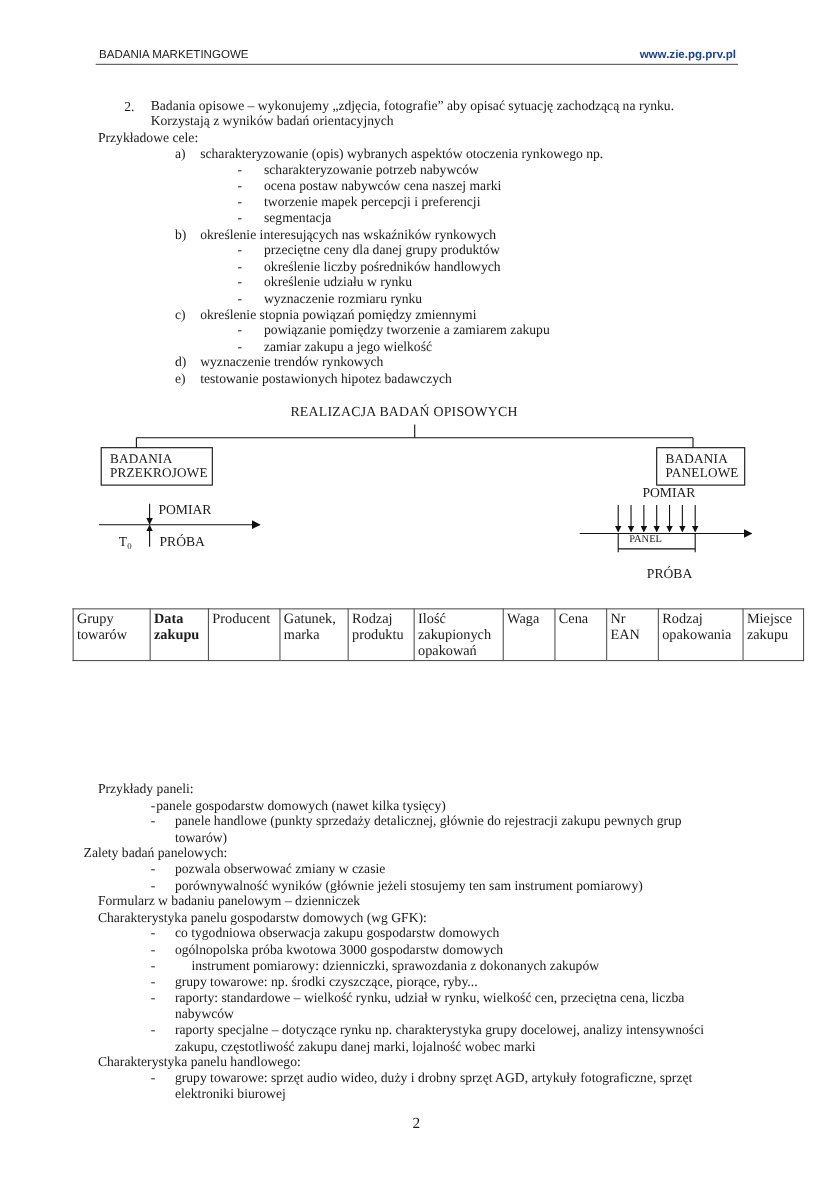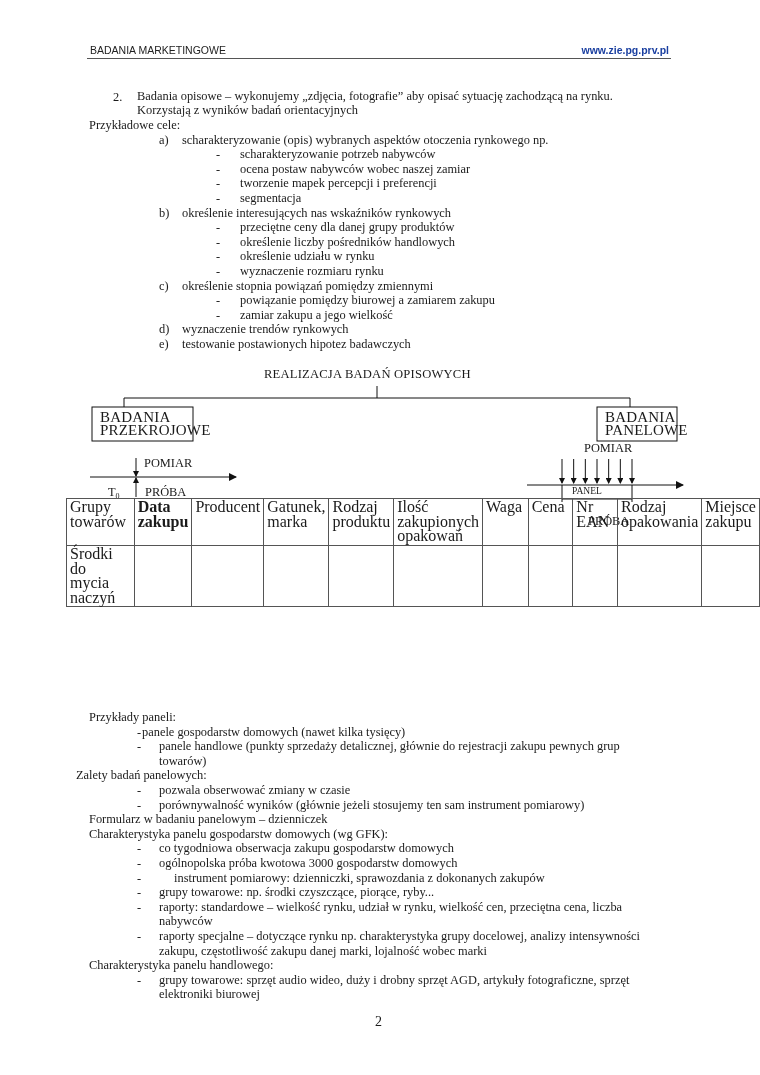--- a/index.html
+++ b/index.html
@@ -13,27 +13,27 @@
       font-family: "Liberation Sans", sans-serif; font-size: 10.5px;
     }
     .header .left { position: absolute; left: 3px; top: 0; color: #222; }
     .header .right { position: absolute; right: 2px; top: 0; color: #1a3fa0; font-weight: bold; }
 
     .txt { position: absolute; font-size: 12.4px; line-height: 14.6px; white-space: nowrap; }
     .num { position: absolute; font-size: 12.4px; }
 
     .diagram-title { position: absolute; left: 264px; top: 367px; font-size: 12.6px; letter-spacing: 0.2px; }
     svg.diag { position: absolute; left: 0; top: 0; }
-    .box-label { position: absolute; font-size: 15px; line-height: 13px; letter-spacing: 0.2px; }
+    .box-label { position: absolute; font-size: 12px; line-height: 13px; letter-spacing: 0.2px; }
     .diag-label { position: absolute; font-size: 12.4px; }
     .panel-label { position: absolute; font-size: 9.5px; }
 
     table.grid {
-      position: absolute; left: 66px; top: 498px; border-collapse: collapse;
-      font-size: 16px; line-height: 14.6px;
+      position: absolute; left: 66px; top: 553px; border-collapse: collapse;
+      font-size: 13px; line-height: 14.6px;
     }
     table.grid td {
       border: 1px solid #555; vertical-align: top; padding: 1px 3px;
       font-family: "Liberation Serif", serif;
     }
     table.grid tr.head td { height: 44px; }
     table.grid tr.r1 td { height: 44px; }
     table.grid tr.r2 td { height: 42px; }
     table.grid tr.r3 td { height: 43px; }
 
@@ -51,39 +51,39 @@
 <span class="txt" style="left:137px; top:89px;">Badania opisowe – wykonujemy „zdjęcia, fotografie” aby opisać sytuację zachodzącą na rynku.</span>
 <span class="txt" style="left:137px; top:103px;">Korzystają z wyników badań orientacyjnych</span>
 
 <div id="goals-container">
     <span class="txt" style="left:89px; top:118px;">Przykładowe cele:</span>
     <span class="txt" style="left:159px; top:132.6px;">a)</span>
     <span class="txt" style="left:182px; top:132.6px;">scharakteryzowanie (opis) wybranych aspektów otoczenia rynkowego np.</span>
     <span class="txt" style="left:216px; top:147.2px;">-</span>
     <span class="txt" style="left:240px; top:147.2px;">scharakteryzowanie potrzeb nabywców</span>
     <span class="txt" style="left:216px; top:161.79999999999998px;">-</span>
-    <span class="txt" style="left:240px; top:161.79999999999998px;">ocena postaw nabywców wobec naszej zamiar</span>
+    <span class="txt" style="left:240px; top:161.79999999999998px;">ocena postaw nabywców cena naszej marki</span>
     <span class="txt" style="left:216px; top:176.39999999999998px;">-</span>
     <span class="txt" style="left:240px; top:176.39999999999998px;">tworzenie mapek percepcji i preferencji</span>
     <span class="txt" style="left:216px; top:190.99999999999997px;">-</span>
     <span class="txt" style="left:240px; top:190.99999999999997px;">segmentacja</span>
     <span class="txt" style="left:159px; top:205.59999999999997px;">b)</span>
     <span class="txt" style="left:182px; top:205.59999999999997px;">określenie interesujących nas wskaźników rynkowych</span>
     <span class="txt" style="left:216px; top:220.19999999999996px;">-</span>
     <span class="txt" style="left:240px; top:220.19999999999996px;">przeciętne ceny dla danej grupy produktów</span>
     <span class="txt" style="left:216px; top:234.79999999999995px;">-</span>
     <span class="txt" style="left:240px; top:234.79999999999995px;text-align:center;">określenie liczby pośredników handlowych</span>
     <span class="txt" style="left:216px; top:249.39999999999995px;">-</span>
     <span class="txt" style="left:240px; top:249.39999999999995px;">określenie udziału w rynku</span>
     <span class="txt" style="left:216px; top:263.99999999999994px;">-</span>
     <span class="txt" style="left:240px; top:263.99999999999994px;">wyznaczenie rozmiaru rynku</span>
     <span class="txt" style="left:159px; top:278.59999999999997px;">c)</span>
     <span class="txt" style="left:182px; top:278.59999999999997px;">określenie stopnia powiązań pomiędzy zmiennymi</span>
     <span class="txt" style="left:216px; top:293.2px;">-</span>
-    <span class="txt" style="left:240px; top:293.2px;">powiązanie pomiędzy biurowej a zamiarem zakupu</span>
+    <span class="txt" style="left:240px; top:293.2px;">powiązanie pomiędzy tworzenie a zamiarem zakupu</span>
     <span class="txt" style="left:216px; top:307.8px;">-</span>
     <span class="txt" style="left:240px; top:307.8px;">zamiar zakupu a jego wielkość</span>
     <span class="txt" style="left:159px; top:322.40000000000003px;">d)</span>
     <span class="txt" style="left:182px; top:322.40000000000003px;">wyznaczenie trendów rynkowych</span>
     <span class="txt" style="left:159px; top:337.00000000000006px;">e)</span>
     <span class="txt" style="left:182px; top:337.00000000000006px;">testowanie postawionych hipotez badawczych</span>
   </div>
 
 <div class="diagram-title">REALIZACJA BADAŃ OPISOWYCH</div>
 <svg class="diag" width="760" height="530">
@@ -179,37 +179,20 @@
           <div>EAN</div>
         </td>
         <td style="width:70px;">
           <div>Rodzaj</div>
           <div>opakowania</div>
         </td>
         <td style="width:48px;">
           <div>Miejsce</div>
           <div>zakupu</div>
         </td>
-      </tr>
-      <tr class="r3">
-        <td>
-          <div>Środki do</div>
-          <div>mycia</div>
-          <div>naczyń</div>
-        </td>
-        <td></td>
-        <td></td>
-        <td></td>
-        <td></td>
-        <td></td>
-        <td></td>
-        <td></td>
-        <td></td>
-        <td></td>
-        <td></td>
       </tr>
     </tbody>
 </table>
 
 <div id="sections-container">
     <span class="txt" style="left:89px; top:710px;">Przykłady paneli:</span>
     <span class="txt" style="left:137px; top:724.6px;">-</span>
     <span class="txt" style="left:142px; top:724.6px;text-align:center;">panele gospodarstw domowych (nawet kilka tysięcy)</span>
     <span class="txt" style="left:137px; top:739.2px;">-</span>
     <span class="txt" style="left:159px; top:739.2px;">panele handlowe (punkty sprzedaży detalicznej, głównie do rejestracji zakupu pewnych grup</span>

